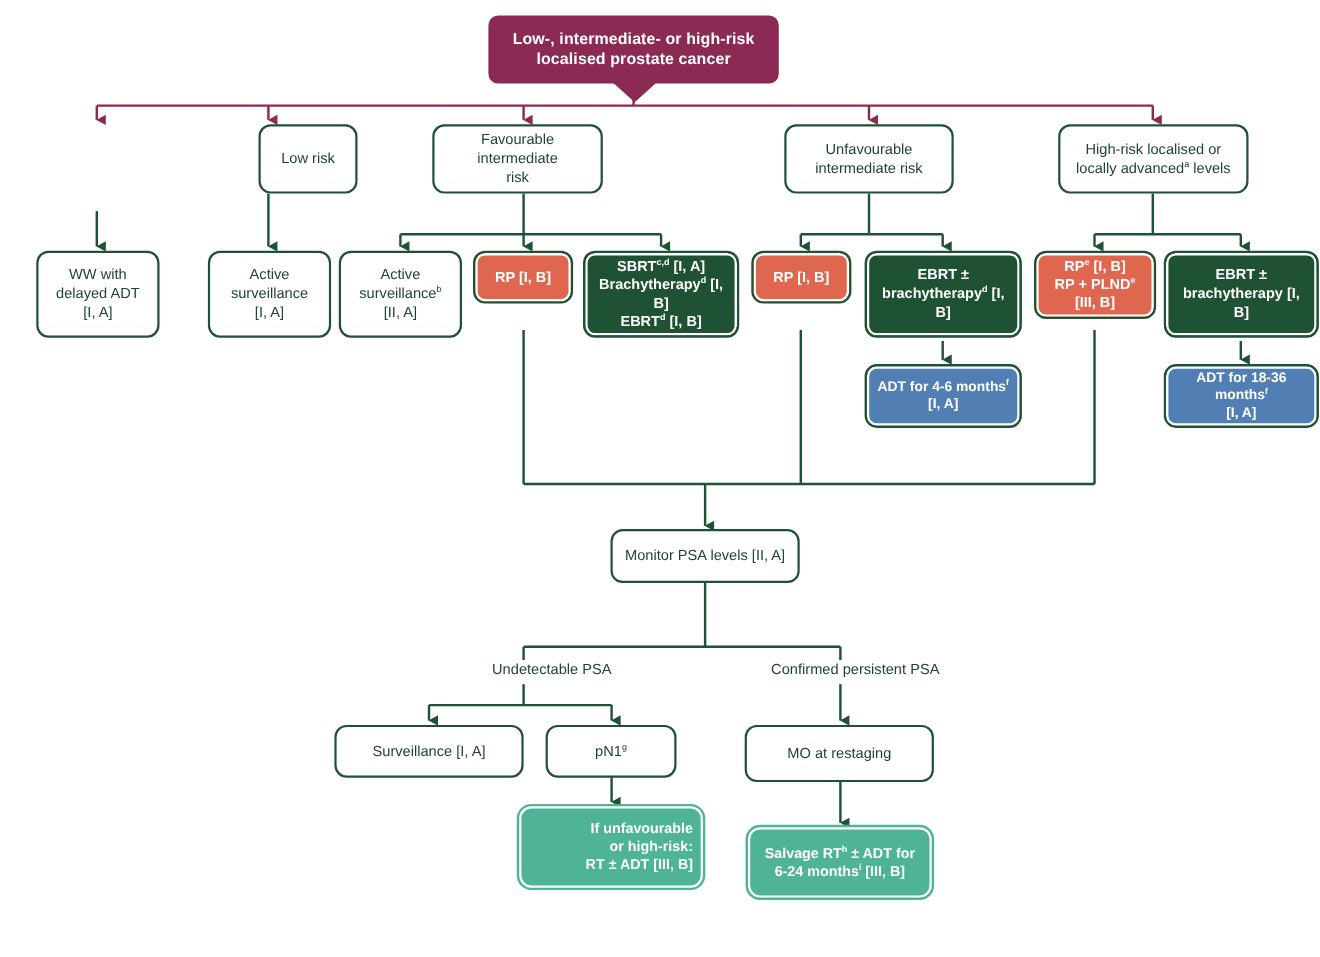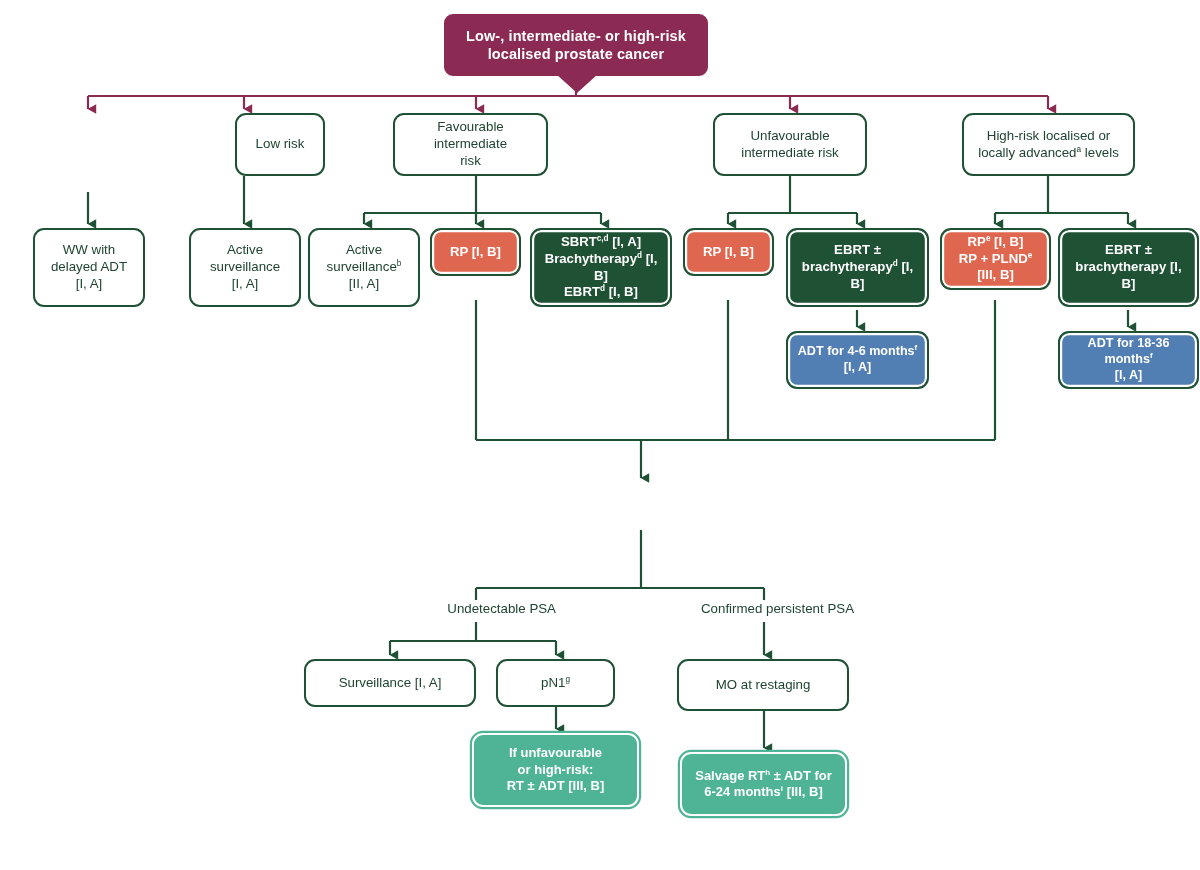--- a/index.html
+++ b/index.html
@@ -266,41 +266,44 @@
     </span>
   </div>
 
   <div class="node blue" style="left:1058px;top:331px;width:141px;height:58px;">
     <span class="txt">
       <span>ADT for 18-36 months</span><sup>f</sup><br>
       <span>[I, A]</span>
     </span>
   </div>
 
+  <div class="node plain" style="left:555px;top:481px;width:172px;height:49px;">
+    <span class="txt"><span>Monitor PSA levels [II, A]</span></span>
+  </div>
 
   <div class="edgelabel" style="left:396px;top:601px;width:160px;">
     <span>Undetectable PSA</span>
   </div>
   <div class="edgelabel" style="left:674px;top:601px;width:180px;">
     <span>Confirmed persistent PSA</span>
   </div>
 
   <div class="node plain" style="left:304px;top:659px;width:172px;height:47px;">
     <span class="txt"><span>Surveillance [I, A]</span></span>
   </div>
 
   <div class="node plain" style="left:496px;top:659px;width:119px;height:47px;">
     <span class="txt"><span>pN1</span><sup>g</sup></span>
   </div>
 
   <div class="node plain" style="left:677px;top:659px;width:172px;height:52px;">
     <span class="txt"><span>MO at restaging</span></span>
   </div>
 
-  <div class="node teal" style="left:472px;top:733px;width:167px;height:74px;">
+  <div class="node teal" style="left:472px;top:733px;width:167px;height:74px;text-align:right;">
     <span class="txt">
       <span>If unfavourable</span><br>
       <span>or high-risk:</span><br>
       <span>RT ± ADT [III, B]</span>
     </span>
   </div>
 
   <div class="node teal" style="left:680px;top:752px;width:167px;height:64px;">
     <span class="txt">
       <span>Salvage RT</span><sup>h</sup><span> ± ADT for</span><br>

